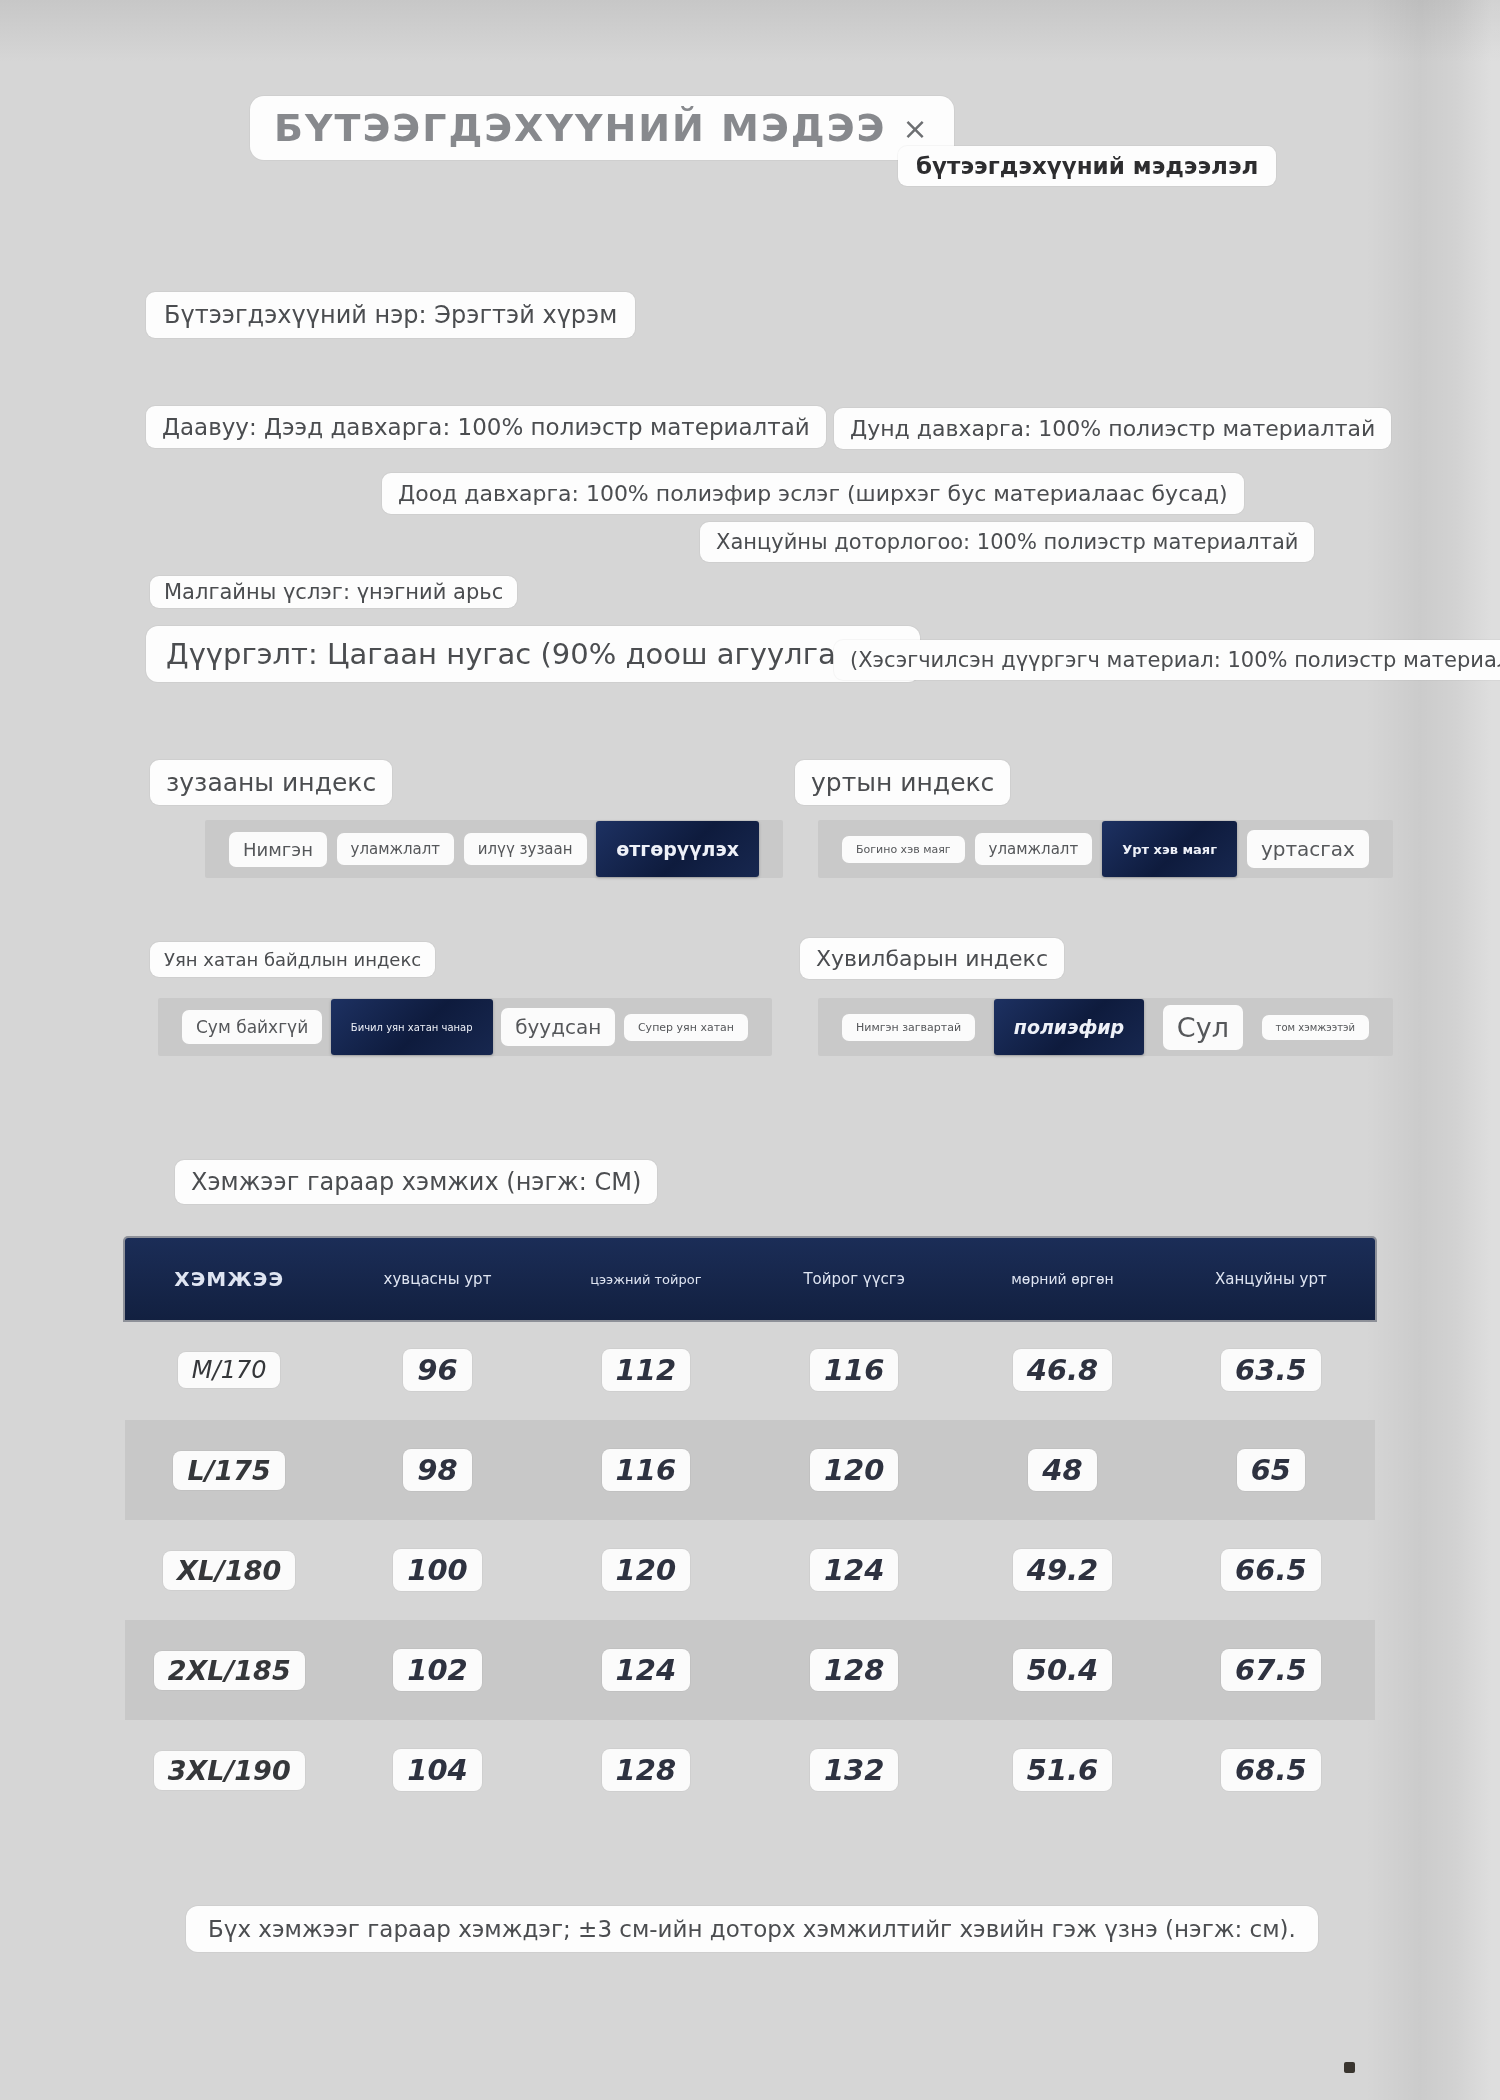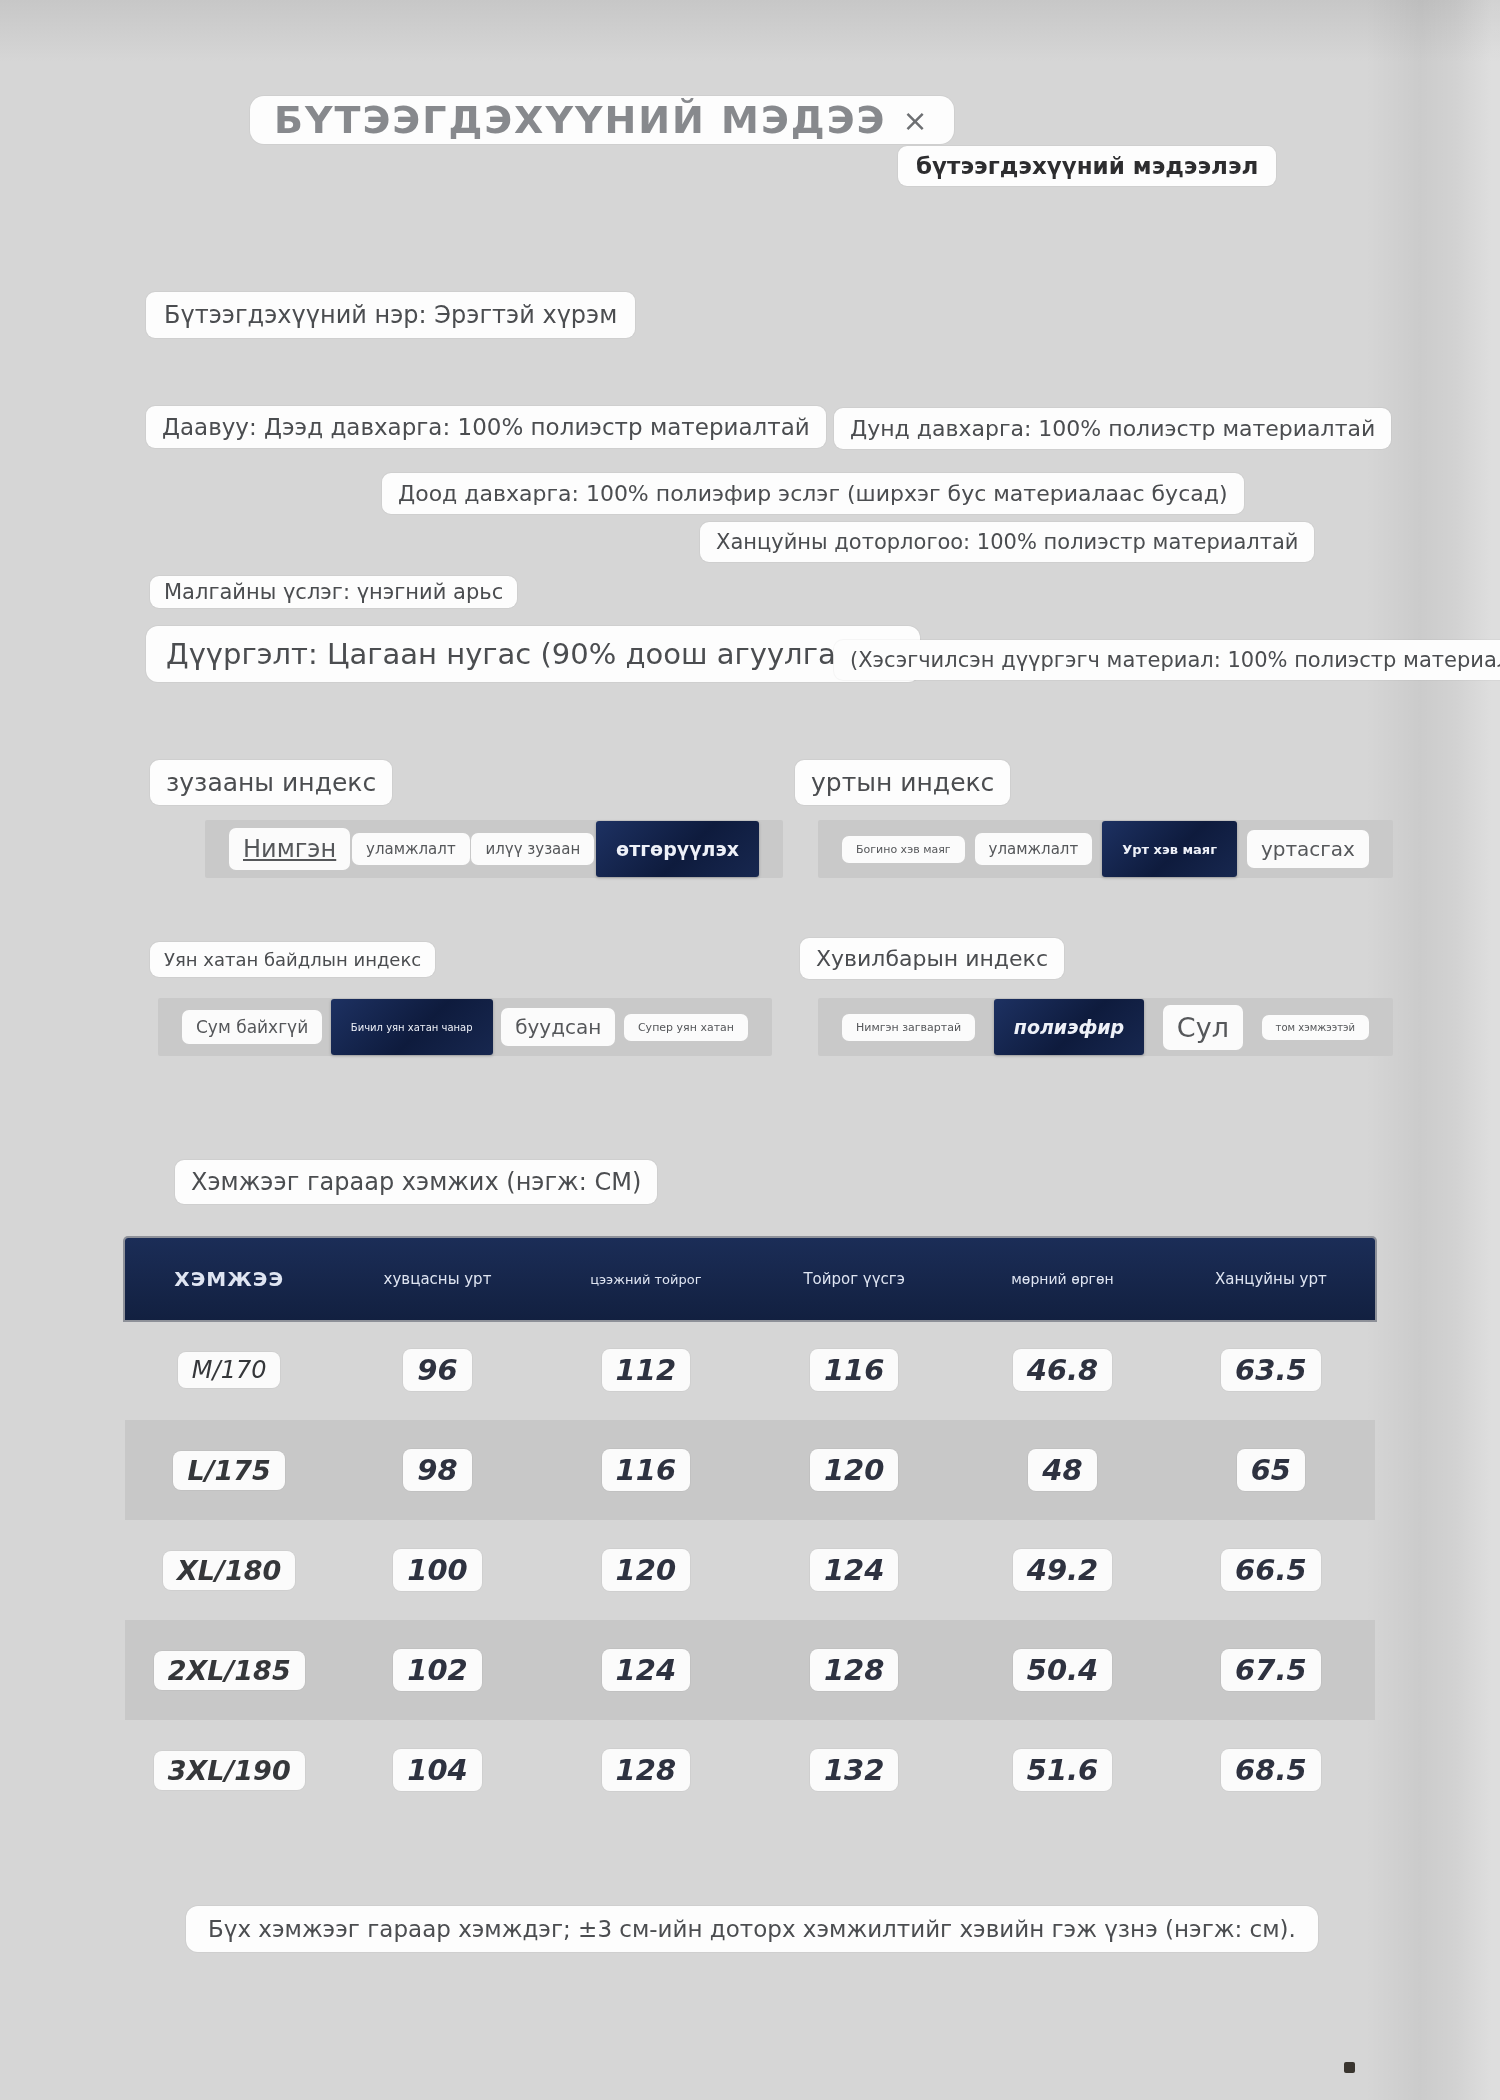--- a/index.html
+++ b/index.html
@@ -19,21 +19,21 @@
     position:absolute;
     display:inline-block;
     background:#fdfdfd;
     border-radius:9px;
     color:#4b4d50;
     padding:8px 16px;
     white-space:nowrap;
     box-shadow:0 0 0 1px rgba(0,0,0,0.03);
   }
   
-  .title-pill{left:250px;top:96px;padding:2px 24px;font-size:38px;font-weight:700;letter-spacing:2px;color:#87898d;border-radius:14px;}
+  .title-pill{left:250px;top:96px;padding:10px 24px;font-size:38px;font-weight:700;letter-spacing:2px;color:#87898d;border-radius:14px;}
   .title-pill .x{font-weight:400;font-size:30px;color:#6d6f72;margin-left:16px;vertical-align:2px;cursor:pointer;}
   .tag-pill{left:898px;top:146px;font-size:23px;font-weight:700;color:#2d2d2f;padding:7px 18px;}
   
   .product-pill{left:146px;top:292px;font-size:24px;padding:9px 18px;}
   .fab1a{left:146px;top:406px;font-size:23px;}
   .fab1b{left:834px;top:408px;font-size:22px;}
   .fab2{left:382px;top:460px;font-size:22px;margin-top:13px;}
   .fab3a{left:146px;top:518px;font-size:23px;}
   .fab3b{left:700px;top:522px;font-size:21px;}
   .fab4{left:150px;top:576px;font-size:21px;padding:4px 14px;}
@@ -57,21 +57,21 @@
   .idx-item{
     background:#fbfbfb;border-radius:7px;padding:7px 14px;color:#55575a;
     white-space:nowrap;cursor:pointer;
   }
   .idx-item.sel{
     background:linear-gradient(135deg,#1d3162 0%,#0e1b3d 55%,#17274f 100%);
     color:#eef1f8;border-radius:3px;
     height:56px;display:flex;align-items:center;padding:0 20px;
     box-shadow:0 1px 3px rgba(0,0,0,0.25);
   }
-  .fs27{font-size:27px;} .fs21{font-size:24px;text-decoration:underline;} .fs20{font-size:20px;}
+  .fs27{font-size:27px;} .fs21{font-size:18px;} .fs20{font-size:20px;}
   .fs19{font-size:19px;font-weight:700;} .fs17{font-size:17px;}
   .fs15{font-size:15px;} .fs13{font-size:13px;font-weight:700;}
   .fs11{font-size:11px;} .fs10{font-size:10px;}
   .ital{font-style:italic;}
   
   .table-title{left:175px;top:1160px;font-size:24px;}
   .size-table{position:absolute;left:125px;top:1238px;width:1250px;}
   .thead{
     height:82px;display:grid;grid-template-columns:repeat(6,1fr);
     align-items:center;text-align:center;

